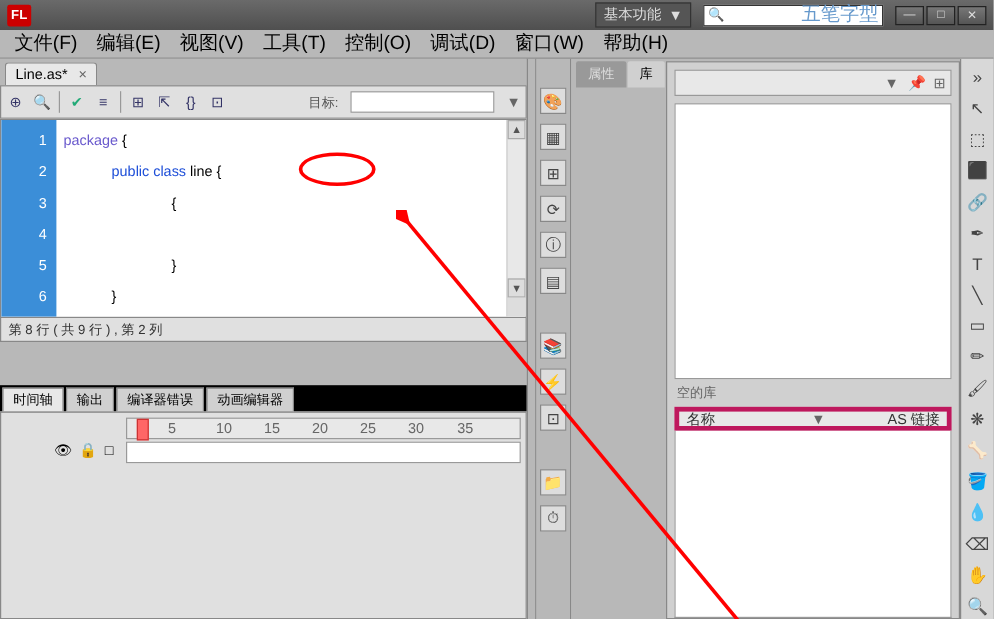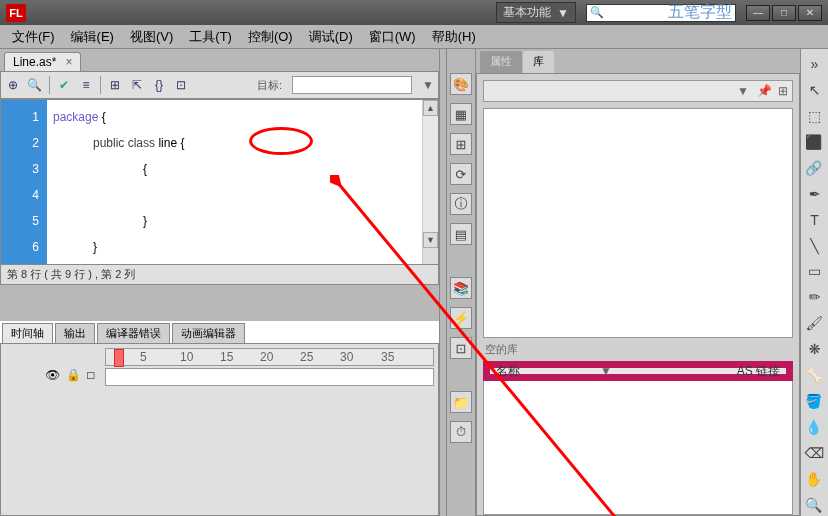--- a/index.html
+++ b/index.html
@@ -6,69 +6,69 @@
 body { background: #b8b8b8; width: 828px; height: 516px; overflow: hidden; position: relative; }
 .titlebar { height: 25px; background: linear-gradient(#6a6a6a, #4f4f4f); display: flex; align-items: center; padding: 0 6px; }
 .logo { width: 20px; height: 18px; background: #cc0000; color: #fff; font-weight: bold; display: flex; align-items: center; justify-content: center; font-size: 11px; border-radius: 2px; }
 .title-dropdown { margin-left: auto; display: flex; align-items: center; color: #ddd; font-size: 11px; padding: 1px 6px; border: 1px solid #333; background: #555; }
 .search-box { margin-left: 10px; width: 150px; height: 18px; background: #fff; border: 1px solid #333; display: flex; align-items: center; }
 .search-mag { color: #888; font-size: 11px; margin: 0 3px; }
 .search-hint { color: #6699cc; font-size: 16px; margin-left: auto; margin-right: 3px; }
 .winbtns { display: flex; margin-left: 8px; }
 .winbtn { width: 24px; height: 16px; border: 1px solid #222; background: linear-gradient(#777,#555); color: #ddd; display: flex; align-items: center; justify-content: center; font-size: 10px; margin-left: 2px; }
 .menubar { height: 24px; background: #b8b8b8; display: flex; align-items: center; padding: 0 4px; border-bottom: 1px solid #888; }
-.menuitem { padding: 3px 8px; color: #000; font-size: 13px; }
+.menuitem { padding: 3px 8px; color: #000; font-size: 16px; }
 .content { display: flex; height: 467px; }
 .left-pane { width: 439px; display: flex; flex-direction: column; background: #b8b8b8; }
 .file-tabs { height: 22px; display: flex; align-items: flex-end; padding-left: 4px; background: #b8b8b8; }
 .file-tab { background: #e8e8e8; border: 1px solid #888; border-bottom: none; padding: 2px 8px; font-size: 11px; border-radius: 3px 3px 0 0; }
 .file-tab .close { margin-left: 6px; color: #666; }
 .toolbar { height: 28px; background: #e0e0e0; border: 1px solid #888; display: flex; align-items: center; padding: 0 4px; gap: 6px; }
 .tbicn { width: 16px; height: 16px; display: flex; align-items: center; justify-content: center; color: #336; }
 .tb-sep { width: 1px; height: 18px; background: #999; }
 .target-label { color: #555; margin-left: auto; font-size: 11px; }
 .target-field { width: 120px; height: 18px; background: #fff; border: 1px solid #999; margin: 0 4px; }
 .code-area { flex: 1; background: #fff; border: 1px solid #888; display: flex; position: relative; overflow: hidden; }
 .gutter { width: 46px; background: #3b8ed8; color: #fff; text-align: right; padding: 4px 8px 4px 4px; font-family: "Courier New", monospace; font-size: 18px; line-height: 26px; }
 .code { flex: 1; padding: 4px 6px; font-family: "Courier New", monospace; font-size: 18px; line-height: 26px; position: relative; }
 .kw-pkg { color: #6a5acd; }
-.kw-class { color: #404040; }
+.kw-class { color: #1d4ed8; }
 .kw-func { color: #008000; }
 .brace { color: #000; }
 .name { color: #000000; }
 .circle { position: absolute; border: 3px solid #ff0000; border-radius: 50%; width: 64px; height: 28px; left: 202px; top: 27px; }
 .arrow { position: absolute; left: 330px; top: 175px; width: 380px; height: 370px; pointer-events: none; z-index: 5; }
 .scrollbar { width: 16px; background: #e8e8e8; border-left: 1px solid #ccc; position: relative; }
 .sb-up, .sb-down { height: 16px; background: #ddd; border: 1px solid #aaa; display: flex; align-items: center; justify-content: center; font-size: 9px; color: #555; }
 .sb-down { position: absolute; bottom: 16px; width: 100%; }
 .sb-corner { position: absolute; bottom: 0; width: 100%; height: 16px; background: #ddd; }
 .status { height: 20px; background: #e0e0e0; border: 1px solid #888; border-top: none; padding: 2px 6px; font-size: 11px; color: #333; }
-.bottom-tabs { height: 22px; display: flex; align-items: flex-end; background: #ffffff; padding-left: 2px; margin-top: 36px; }
+.bottom-tabs { height: 22px; display: flex; align-items: flex-end; background: #000000; padding-left: 2px; margin-top: 36px; }
 .btab { background: #d0d0d0; border: 1px solid #888; border-bottom: none; padding: 2px 8px; font-size: 11px; margin-right: 2px; }
 .btab.active { background: #e8e8e8; }
 .timeline { flex: 1; background: #e0e0e0; border: 1px solid #888; padding: 4px; }
 .timeline-ruler { height: 18px; background: #e8e8e8; border: 1px solid #999; display: flex; align-items: center; font-size: 9px; color: #666; position: relative; margin-left: 100px; }
 .ruler-mark { position: absolute; }
 .playhead { position: absolute; left: 8px; top: 0; width: 10px; height: 18px; background: #ff6666; border: 1px solid #cc3333; }
 .timeline-layer { height: 18px; display: flex; margin-top: 2px; }
 .layer-icons { width: 100px; display: flex; gap: 6px; padding-left: 40px; }
 .layer-track { flex: 1; background: #fff; border: 1px solid #999; }
 .col-divider { width: 8px; background: #b8b8b8; border-left: 1px solid #888; border-right: 1px solid #888; }
 .mid-toolbar { width: 29px; background: #b8b8b8; border-right: 1px solid #888; display: flex; flex-direction: column; align-items: center; padding-top: 24px; gap: 8px; }
 .mid-icon { width: 22px; height: 22px; background: #ddd; border: 1px solid #888; display: flex; align-items: center; justify-content: center; color: #444; font-size: 13px; }
 .right-pane { flex: 1; background: #b8b8b8; display: flex; }
-.panel-area { flex: 1; display: flex; flex-direction: column; padding-top: 2px; }
+.panel-area { flex: 1; display: flex; flex-direction: row; padding-top: 2px; }
 .panel-tabs { height: 22px; display: flex; padding-left: 4px; }
 .ptab { background: #999; color: #ddd; padding: 3px 10px; font-size: 11px; border-radius: 2px 2px 0 0; margin-right: 1px; }
 .ptab.active { background: #d0d0d0; color: #000; }
 .lib-body { flex: 1; background: #d0d0d0; border: 1px solid #888; display: flex; flex-direction: column; }
 .lib-select { height: 22px; margin: 6px; background: #e8e8e8; border: 1px solid #999; display: flex; align-items: center; justify-content: flex-end; padding: 0 4px; }
 .lib-preview { height: 230px; margin: 0 6px; background: #fff; border: 1px solid #999; }
 .lib-info { padding: 4px 8px; font-size: 11px; color: #666; }
-.lib-header { height: 20px; background: #e8e8e8; border: 7px solid #be185d; margin: 0 6px; display: flex; align-items: center; padding: 0 6px; font-size: 11px; color: #333; }
+.lib-header { height: 20px; background: #e8e8e8; border: 4px solid #be185d; margin: 0 6px; display: flex; align-items: center; padding: 0 6px; font-size: 11px; color: #333; }
 .lib-header .col2 { margin-left: auto; }
 .lib-list { flex: 1; background: #fff; margin: 0 6px; border: 1px solid #999; border-top: none; }
 .tool-strip { width: 28px; background: #d8d8d8; border-left: 1px solid #888; display: flex; flex-direction: column; align-items: center; padding-top: 4px; gap: 4px; }
 .tool { width: 22px; height: 22px; display: flex; align-items: center; justify-content: center; color: #444; font-size: 14px; }
 </style>
 </head>
 <body>
 
 <div class="titlebar">
   <div class="logo">FL</div>

